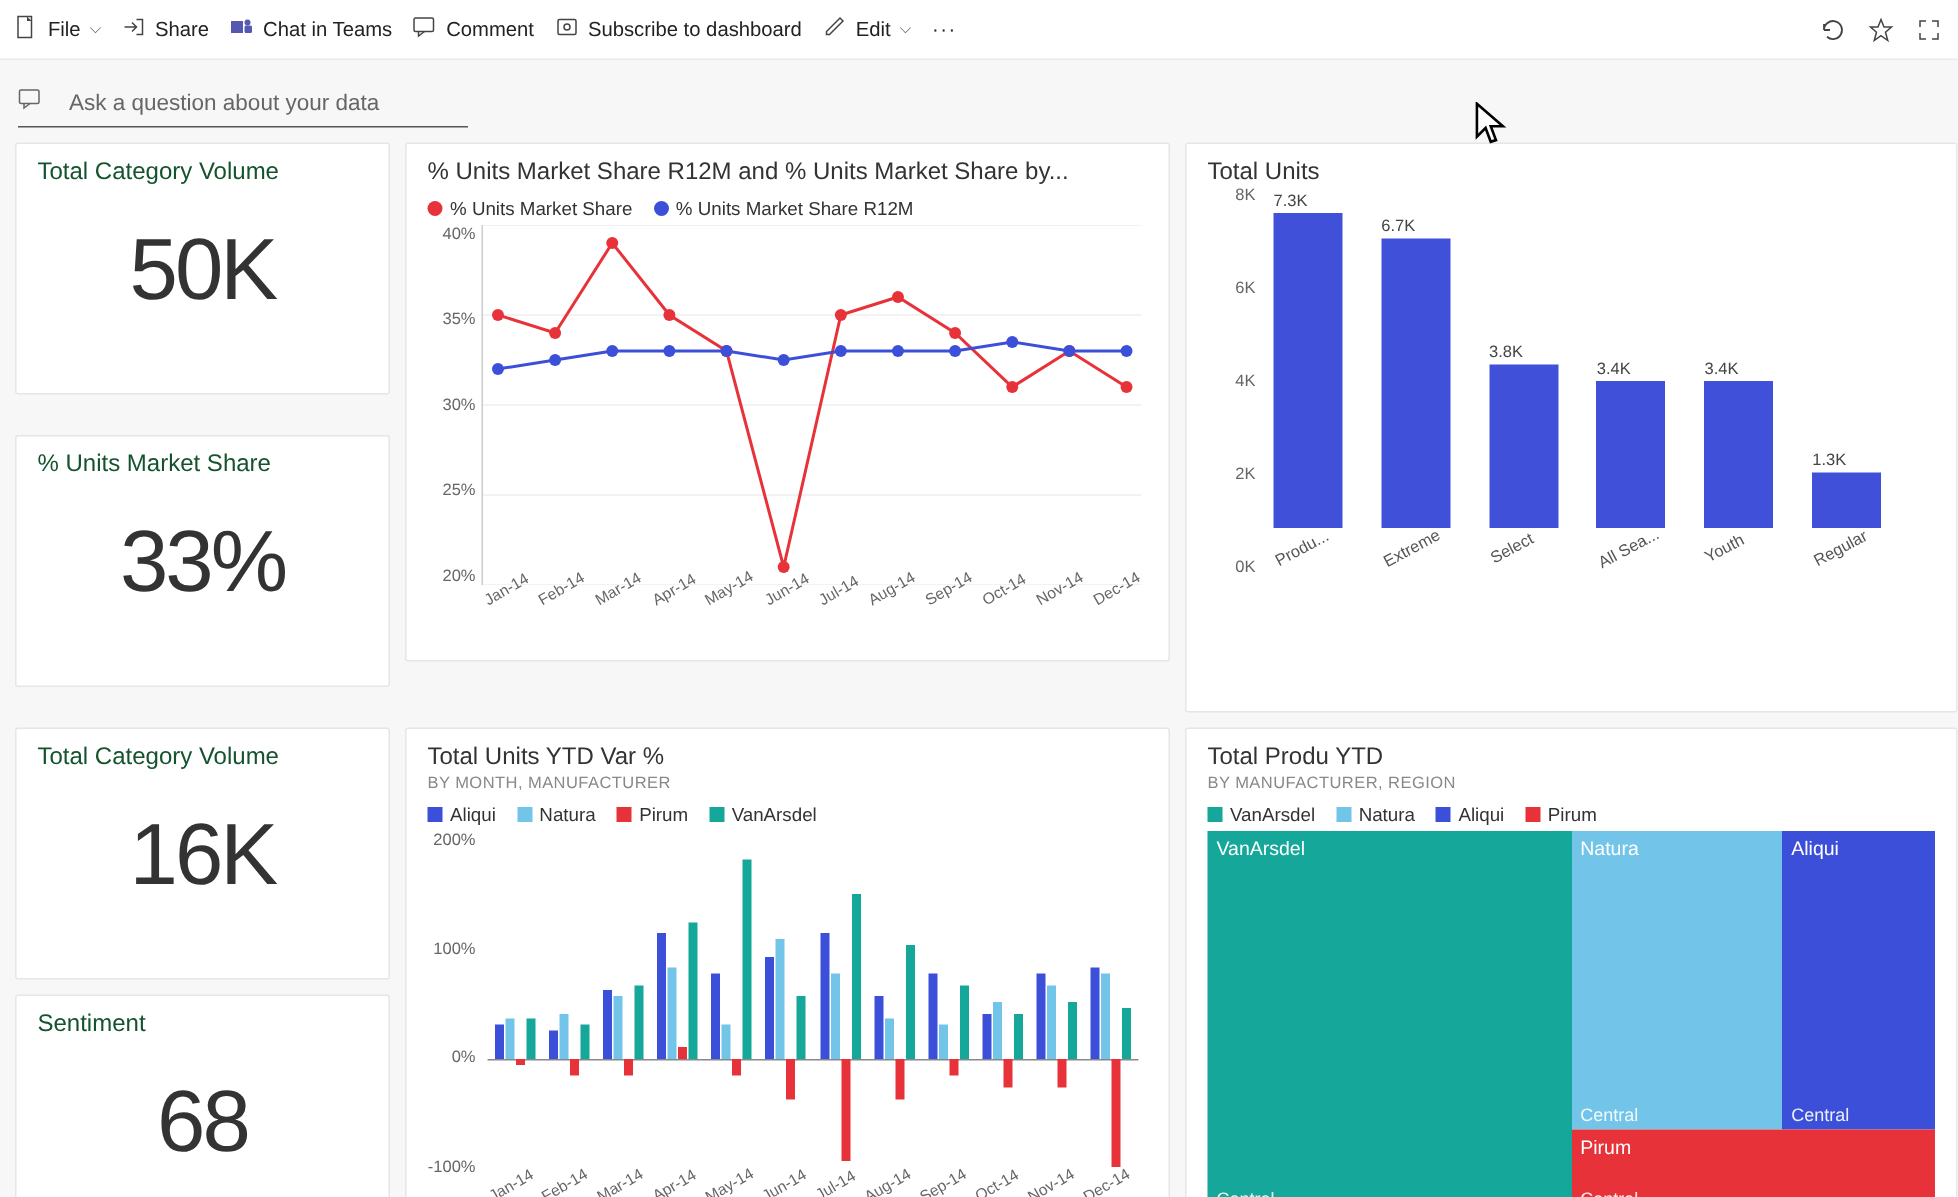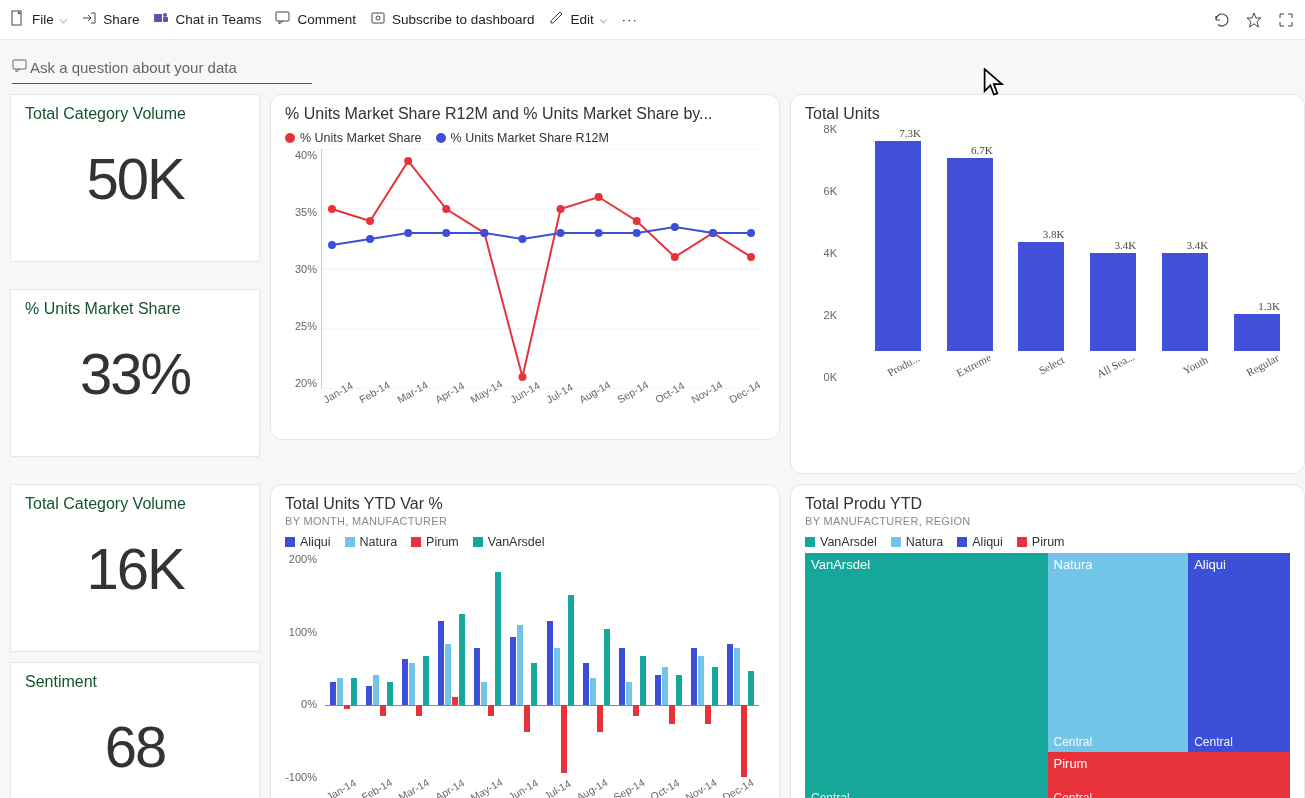--- a/index.html
+++ b/index.html
@@ -2,41 +2,41 @@
 <html><head>
 <meta charset="utf-8">
 <style>
   * { box-sizing: border-box; margin: 0; padding: 0; }
   html, body { width: 1305px; height: 798px; font-family: "Segoe UI", -apple-system, sans-serif; background: #f7f7f7; color: #333; overflow: hidden; }
   .toolbar { display: flex; align-items: center; height: 40px; padding: 0 10px; background: #fff; border-bottom: 1px solid #eaeaea; gap: 14px; }
   .tb-item { display: inline-flex; align-items: center; gap: 6px; font-size: 13.5px; cursor: pointer; color: #222; }
   .tb-item svg { width: 16px; height: 16px; }
   .tb-spacer { flex: 1; }
   .tb-icon { width: 18px; height: 18px; display:inline-flex; align-items:center; justify-content:center; cursor:pointer; }
-  .qna { margin: 14px 0 10px 12px; width: 300px; border-bottom: 1px solid #555; padding: 4px 0 6px 0; display:flex; align-items:center; gap:2px; color:#666; font-size:15px; }
+  .qna { margin: 14px 0 10px 12px; width: 300px; border-bottom: 1px solid #555; padding: 4px 0 6px 0; display:flex; align-items:center; gap:18px; color:#666; font-size:15px; }
   .dash { display: grid; grid-template-columns: 250px 510px 515px; grid-auto-rows: auto; gap: 10px; padding: 0 10px 10px 10px; }
   .tile { background:#fff; border:1px solid #e6e6e6; border-radius:2px; padding:10px 14px 12px 14px; position:relative; }
   .kpi { height:168px; }
   .kpi-title { font-size:16px; color:#14532d; margin-bottom: 4px;}
   .kpi-val { font-size:58px; font-weight:300; color:#333; text-align:center; margin-top: 22px; letter-spacing:-2px;}
   .chart-title { font-size:16px; color:#333; }
   .chart-sub { font-size:11px; color:#888; text-transform:uppercase; letter-spacing:0.3px; margin-top:2px;}
   .legend { display:flex; gap:14px; margin:8px 0 4px 0; font-size:12.5px;}
   .legend-item { display:inline-flex; align-items:center; gap:5px;}
   .dot { width:10px; height:10px; border-radius:50%; display:inline-block;}
   .sq { width:10px; height:10px; display:inline-block;}
-  .tall { grid-row: span 2; border-radius: 12px;}
+  .tall { grid-row: span 2;}
   .chart-body { position:relative;}
   .yaxis { position:absolute; left:0; top:0; bottom:20px; display:flex; flex-direction:column; justify-content:space-between; font-size:11px; color:#666; text-align:right; width:32px;}
   .plot { position:absolute; left:36px; right:4px; top:0; bottom:20px; border-left:1px solid #ccc;}
   .xaxis { position:absolute; left:36px; right:4px; bottom:0; height:20px; display:flex; justify-content:space-between; font-size:10.5px; color:#666;}
   .xaxis span { transform: rotate(-30deg); transform-origin: left top; white-space:nowrap; display:inline-block; margin-top:6px;}
   svg.lines { width:100%; height:100%;}
   .bars { position:absolute; left:44px; right:10px; top:0; bottom:20px; display:flex; align-items:flex-end; justify-content:space-around;}
-  .bar-col { display:flex; flex-direction:column; align-items:flex-end; flex:1;font-family:Liberation Serif, serif;}
+  .bar-col { display:flex; flex-direction:column; align-items:flex-start; flex:1;}
   .bar-lbl { font-size:11px; color:#444; margin-bottom:2px;}
   .bar { width:46px; background:#4050d8;}
   .bar-x { font-size:11px; color:#555; transform:rotate(-28deg); margin-top:8px;}
   .grp-bars { position:absolute; left:40px; right:6px; top:0; bottom:22px; display:flex; align-items:center; justify-content:space-around;}
   .grp { display:flex; align-items:flex-end; height:100%; position:relative; gap:1px;}
   .gzero { position:absolute; left:40px; right:6px; border-top:1px solid #888; }
   .grp-x { position:absolute; left:40px; right:6px; bottom:0; height:20px; display:flex; justify-content:space-around; font-size:10.5px; color:#666;}
   .grp-x span { transform: rotate(-30deg); transform-origin:center; white-space:nowrap;}
   .treemap { position:relative; height:255px;}
   .tm-block { position:absolute; color:#fff; font-size:13px; padding:4px 6px;}

